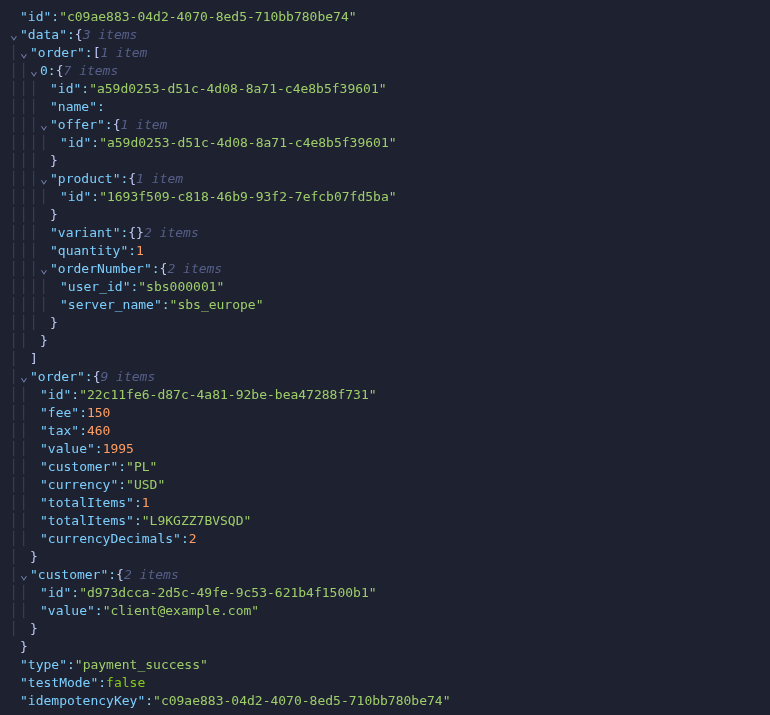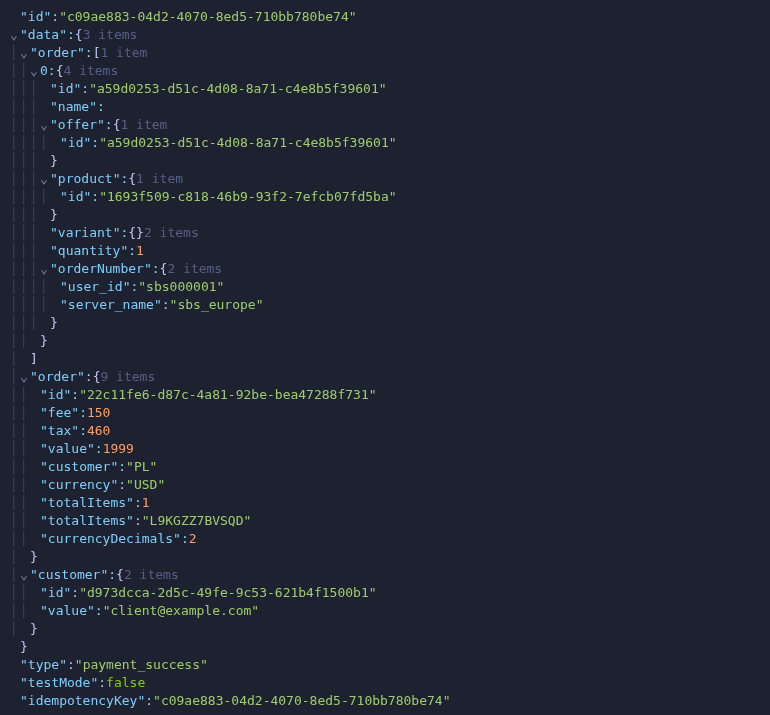--- a/index.html
+++ b/index.html
@@ -15,35 +15,35 @@
   }
   .row { white-space: pre; display: flex; align-items: baseline; }
   .guide { color: #3b4261; display: inline-block; width: 10px; text-align: left; }
   .caret { color: #7a88b8; display: inline-block; width: 10px; }
   .key { color: #7dcfff; }
   .colon { color: #89ddff; }
   .string { color: #9ece6a; }
   .number { color: #ff9e64; }
   .boolean { color: #84cc16; }
   .punc { color: #c0caf5; }
-  .meta { color: #565f89; }
+  .meta { color: #565f89; font-style: italic; }
   .icon-blank { display: inline-block; width: 10px; }
 </style>
 </head>
 <body>
 
 <div>
 
 <div class="row"><span class="icon-blank"></span><span class="key">"<span>id</span>"</span><span class="colon">:</span><span class="string">"<span>c09ae883-04d2-4070-8ed5-710bb780be74</span>"</span></div>
 
 <div class="row"><span class="caret">⌄</span><span class="key">"<span>data</span>"</span><span class="colon">:</span><span class="punc">{</span> <span class="meta">3 items</span></div>
 
 <div class="row"><span class="guide">│</span><span class="caret">⌄</span><span class="key">"<span>order</span>"</span><span class="colon">:</span><span class="punc">[</span> <span class="meta">1 item</span></div>
 
-<div class="row"><span class="guide">│</span><span class="guide">│</span><span class="caret">⌄</span><span class="key"><span>0</span></span><span class="colon">:</span><span class="punc">{</span> <span class="meta">4 items</span></div>
+<div class="row"><span class="guide">│</span><span class="guide">│</span><span class="caret">⌄</span><span class="key"><span>0</span></span><span class="colon">:</span><span class="punc">{</span> <span class="meta">7 items</span></div>
 
 <div class="row"><span class="guide">│</span><span class="guide">│</span><span class="guide">│</span><span class="icon-blank"></span><span class="key">"<span>id</span>"</span><span class="colon">:</span><span class="string">"<span>a59d0253-d51c-4d08-8a71-c4e8b5f39601</span>"</span></div>
 
 <div class="row"><span class="guide">│</span><span class="guide">│</span><span class="guide">│</span><span class="icon-blank"></span><span class="key">"<span>name</span>"</span><span class="colon">:</span></div>
 
 <div class="row"><span class="guide">│</span><span class="guide">│</span><span class="guide">│</span><span class="caret">⌄</span><span class="key">"<span>offer</span>"</span><span class="colon">:</span><span class="punc">{</span> <span class="meta">1 item</span></div>
 
 <div class="row"><span class="guide">│</span><span class="guide">│</span><span class="guide">│</span><span class="guide">│</span><span class="icon-blank"></span><span class="key">"<span>id</span>"</span><span class="colon">:</span><span class="string">"<span>a59d0253-d51c-4d08-8a71-c4e8b5f39601</span>"</span></div>
 
 <div class="row"><span class="guide">│</span><span class="guide">│</span><span class="guide">│</span><span class="icon-blank"></span><span class="punc">}</span></div>
@@ -71,21 +71,21 @@
 <div class="row"><span class="guide">│</span><span class="icon-blank"></span><span class="punc">]</span></div>
 
 <div class="row"><span class="guide">│</span><span class="caret">⌄</span><span class="key">"<span>order</span>"</span><span class="colon">:</span><span class="punc">{</span> <span class="meta">9 items</span></div>
 
 <div class="row"><span class="guide">│</span><span class="guide">│</span><span class="icon-blank"></span><span class="key">"<span>id</span>"</span><span class="colon">:</span><span class="string">"<span>22c11fe6-d87c-4a81-92be-bea47288f731</span>"</span></div>
 
 <div class="row"><span class="guide">│</span><span class="guide">│</span><span class="icon-blank"></span><span class="key">"<span>fee</span>"</span><span class="colon">:</span><span class="number">150</span></div>
 
 <div class="row"><span class="guide">│</span><span class="guide">│</span><span class="icon-blank"></span><span class="key">"<span>tax</span>"</span><span class="colon">:</span><span class="number">460</span></div>
 
-<div class="row"><span class="guide">│</span><span class="guide">│</span><span class="icon-blank"></span><span class="key">"<span>value</span>"</span><span class="colon">:</span><span class="number">1999</span></div>
+<div class="row"><span class="guide">│</span><span class="guide">│</span><span class="icon-blank"></span><span class="key">"<span>value</span>"</span><span class="colon">:</span><span class="number">1995</span></div>
 
 <div class="row"><span class="guide">│</span><span class="guide">│</span><span class="icon-blank"></span><span class="key">"<span>customer</span>"</span><span class="colon">:</span><span class="string">"<span>PL</span>"</span></div>
 
 <div class="row"><span class="guide">│</span><span class="guide">│</span><span class="icon-blank"></span><span class="key">"<span>currency</span>"</span><span class="colon">:</span><span class="string">"<span>USD</span>"</span></div>
 
 <div class="row"><span class="guide">│</span><span class="guide">│</span><span class="icon-blank"></span><span class="key">"<span>totalItems</span>"</span><span class="colon">:</span><span class="number">1</span></div>
 
 <div class="row"><span class="guide">│</span><span class="guide">│</span><span class="icon-blank"></span><span class="key">"<span>totalItems</span>"</span><span class="colon">:</span><span class="string">"<span>L9KGZZ7BVSQD</span>"</span></div>
 
 <div class="row"><span class="guide">│</span><span class="guide">│</span><span class="icon-blank"></span><span class="key">"<span>currencyDecimals</span>"</span><span class="colon">:</span><span class="number">2</span></div>

